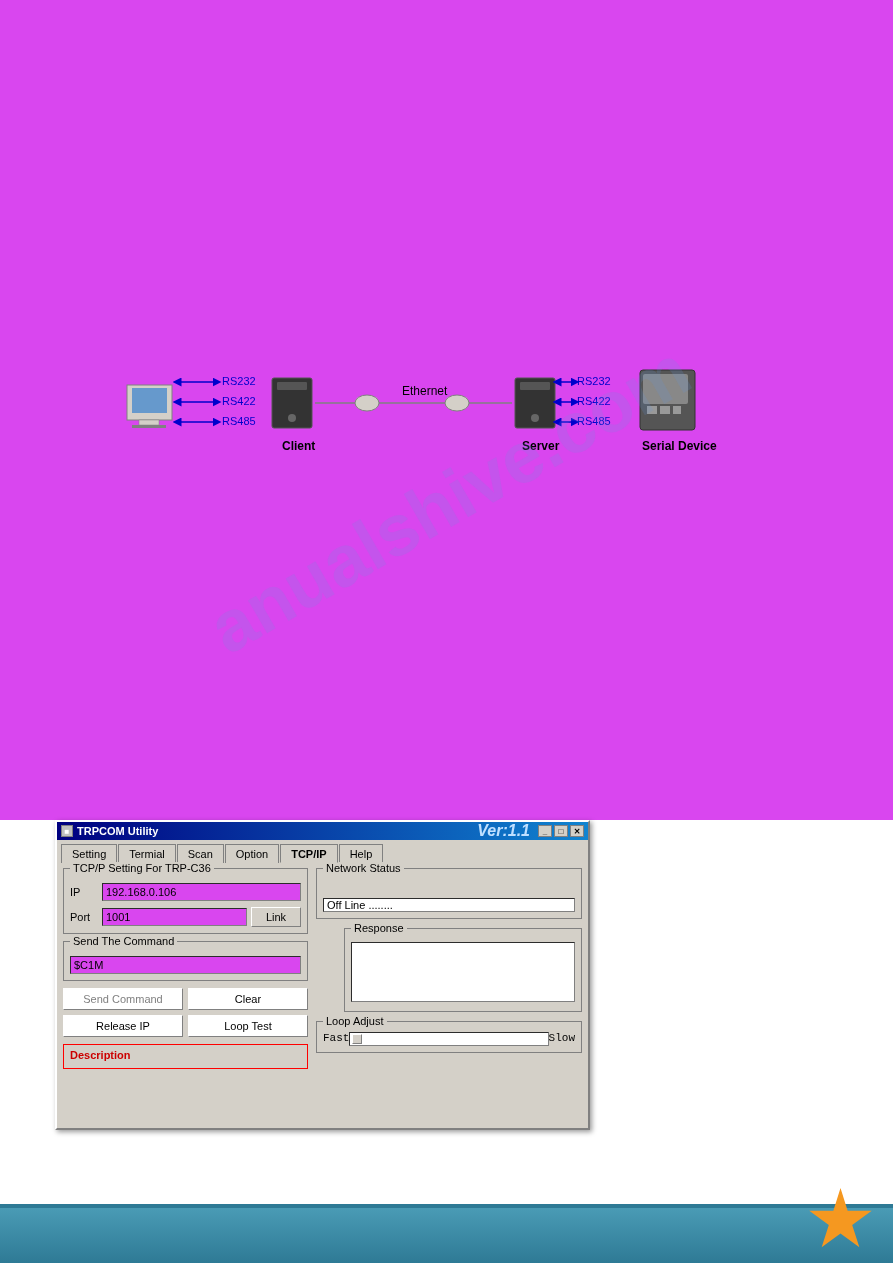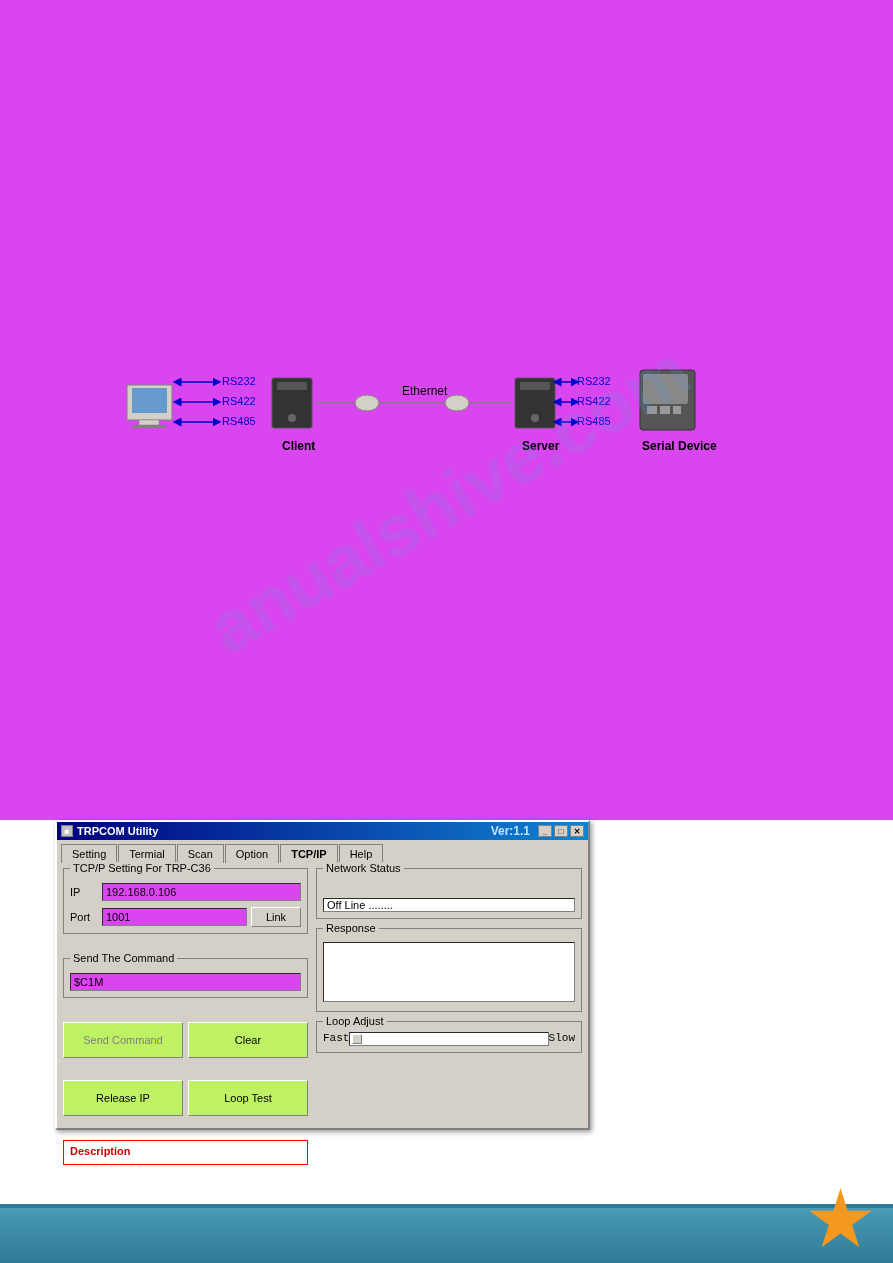--- a/index.html
+++ b/index.html
@@ -132,22 +132,23 @@
       border: 1px solid #808080;
       font-size: 8px;
       display: flex;
       align-items: center;
       justify-content: center;
       cursor: pointer;
       color: black;
     }
 
     .ver-label {
-      font-size: 12px;
+      font-size: 16px;
       color: #c0e0ff;
+      font-style: italic;
     }
 
     
     .menu-bar {
       display: flex;
       height: 22px;
       background: #d4d0c8;
       padding: 3px 4px 0 4px;
       gap: 1px;
     }
@@ -178,21 +179,21 @@
       padding: 6px;
       display: flex;
       gap: 8px;
       height: calc(100% - 40px);
     }
 
     .left-panel {
       width: 245px;
       display: flex;
       flex-direction: column;
-      gap: 20px;
+      gap: 3px;
     }
 
     .right-panel {
       flex: 1;
       display: flex;
       flex-direction: column;
       gap: 5px;
     }
 
     
@@ -250,22 +251,22 @@
     }
 
     .button-row {
       display: flex;
       gap: 5px;
       margin-top: 5px;
     }
 
     .half-button {
       flex: 1;
-      height: 36px;
-      background: #bef264;
+      height: 22px;
+      background: #ffffff;
       border: 1px solid;
       border-color: #ffffff #808080 #808080 #ffffff;
       font-size: 11px;
       cursor: pointer;
     }
 
     .half-button:disabled {
       color: #808080;
     }
 
@@ -512,21 +513,21 @@
       </div>
     </div>
 
     <div class="right-panel">
 
       <div class="field-group" style="padding-top:24px;">
         <span class="field-group-title">Network Status</span>
         <input type="text" class="status-input" readonly="" value="Off Line ........" style="">
       </div>
 
-      <div class="field-group" style="padding-top:8px; margin-top:4px;">
+      <div class="field-group" style="padding-top:8px; margin-top:4px;margin-left:28px;">
         <span class="field-group-title">Response</span>
         <textarea class="response-textarea" readonly="" style=""></textarea>
       </div>
 
       <div class="loop-group" style="margin-top:4px;">
         <span class="loop-title">Loop Adjust</span>
         <div class="slider-row">
           <span class="slider-label">Fast</span>
           <div class="slider-track">
             <div class="slider-thumb"></div>

